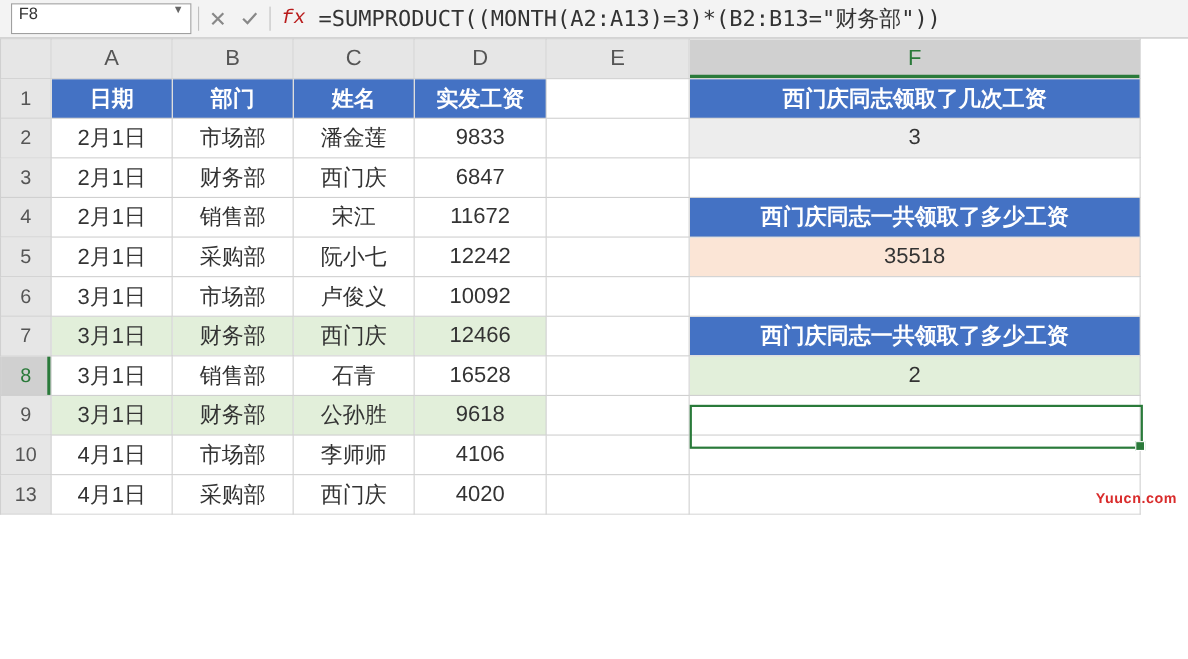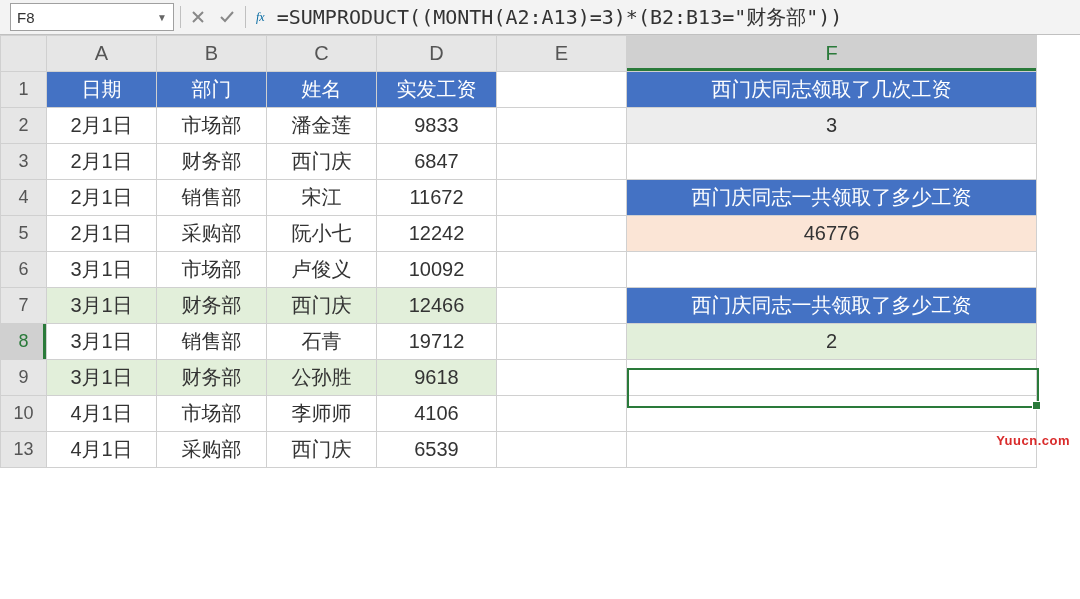--- a/index.html
+++ b/index.html
@@ -16,21 +16,21 @@
     align-items: center;
     height: 34px;
     border-bottom: 1px solid #c0c0c0;
     background: #f3f3f3;
   }
   .namebox {
     width: 150px;
     height: 26px;
     margin: 0 6px 0 10px;
     display: flex;
-    align-items: center;
+    align-items: flex-start;
     justify-content: space-between;
     background: #fff;
     border: 1px solid #a0a0a0;
     padding: 0 6px;
     font-size: 15px;
     color: #333;
   }
   .namebox .dd {
     font-size: 10px;
     color: #666;
@@ -42,23 +42,23 @@
     padding: 0 10px;
   }
   .fb-icons svg { display: block; }
   .fb-divider {
     width: 1px;
     height: 22px;
     background: #c0c0c0;
   }
   .fx-label {
     font-style: italic;
-    font-family: Liberation Serif, serif;
-    font-size: 12px;
-    color: #0369a1;
+    font-family: Liberation Mono, monospace;
+    font-size: 18px;
+    color: #b91c1c;
     padding: 0 6px 0 10px;
   }
   .formula-input {
     flex: 1;
     font-size: 20px;
     font-family: Consolas, monospace;
     color: #333;
     padding: 0 6px;
     overflow: hidden;
     white-space: nowrap;
@@ -107,20 +107,21 @@
   }
   th.colsel {
     background: #d0d0d0;
     color: #2a7a3a;
     box-shadow: inset 0 -3px 0 #2a7a3a;
   }
 
   .hdr-blue {
     background: #4472c4;
     color: #fff;
+    font-weight: bold;
   }
   .peach {
     background: #fbe5d6;
   }
   .greenrow td.data {
     background: #e2efda;
   }
   .data {
     color: #333;
   }
@@ -142,21 +143,21 @@
     bottom: -4px;
     width: 7px;
     height: 7px;
     background: #2a7a3a;
     border: 1px solid #fff;
   }
 
   .watermark {
     position: absolute;
     right: 10px;
-    bottom: 20px;
+    bottom: 8px;
     font-size: 13px;
     font-weight: bold;
     color: #d92b2b;
     font-family: Arial, sans-serif;
     letter-spacing: 0.5px;
   }
 </style>
 </head>
 <body>
 
@@ -241,21 +242,21 @@
     <td class="blank"></td>
     <td class="hdr-blue">西门庆同志一共领取了多少工资</td>
   </tr>
   <tr>
     <td class="rowhead">5</td>
     <td class="data">2月1日</td>
     <td class="data">采购部</td>
     <td class="data">阮小七</td>
     <td class="data">12242</td>
     <td class="blank"></td>
-    <td class="peach">46776</td>
+    <td class="peach">35518</td>
   </tr>
   <tr>
     <td class="rowhead">6</td>
     <td class="data">3月1日</td>
     <td class="data">市场部</td>
     <td class="data">卢俊义</td>
     <td class="data">10092</td>
     <td class="blank"></td>
     <td class="blank"></td>
   </tr>
@@ -266,21 +267,21 @@
     <td class="data">西门庆</td>
     <td class="data">12466</td>
     <td class="blank"></td>
     <td class="hdr-blue">西门庆同志一共领取了多少工资</td>
   </tr>
   <tr>
     <td class="rowhead sel">8</td>
     <td class="data">3月1日</td>
     <td class="data">销售部</td>
     <td class="data">石青</td>
-    <td class="data">19712</td>
+    <td class="data">16528</td>
     <td class="blank"></td>
     <td class="blank" style="background:#e2efda">2</td>
   </tr>
   <tr class="greenrow">
     <td class="rowhead">9</td>
     <td class="data">3月1日</td>
     <td class="data">财务部</td>
     <td class="data">公孙胜</td>
     <td class="data">9618</td>
     <td class="blank"></td>
@@ -293,21 +294,21 @@
     <td class="data">李师师</td>
     <td class="data">4106</td>
     <td class="blank"></td>
     <td class="blank"></td>
   </tr>
   <tr>
     <td class="rowhead">13</td>
     <td class="data">4月1日</td>
     <td class="data">采购部</td>
     <td class="data">西门庆</td>
-    <td class="data">6539</td>
+    <td class="data">4020</td>
     <td class="blank"></td>
     <td class="blank"></td>
   </tr>
 </tbody>
     </table>
 
 <div class="cell-active" style="left:627px; top:333px; width:408px; height:36px;">
   <div class="handle"></div>
 </div>
 

